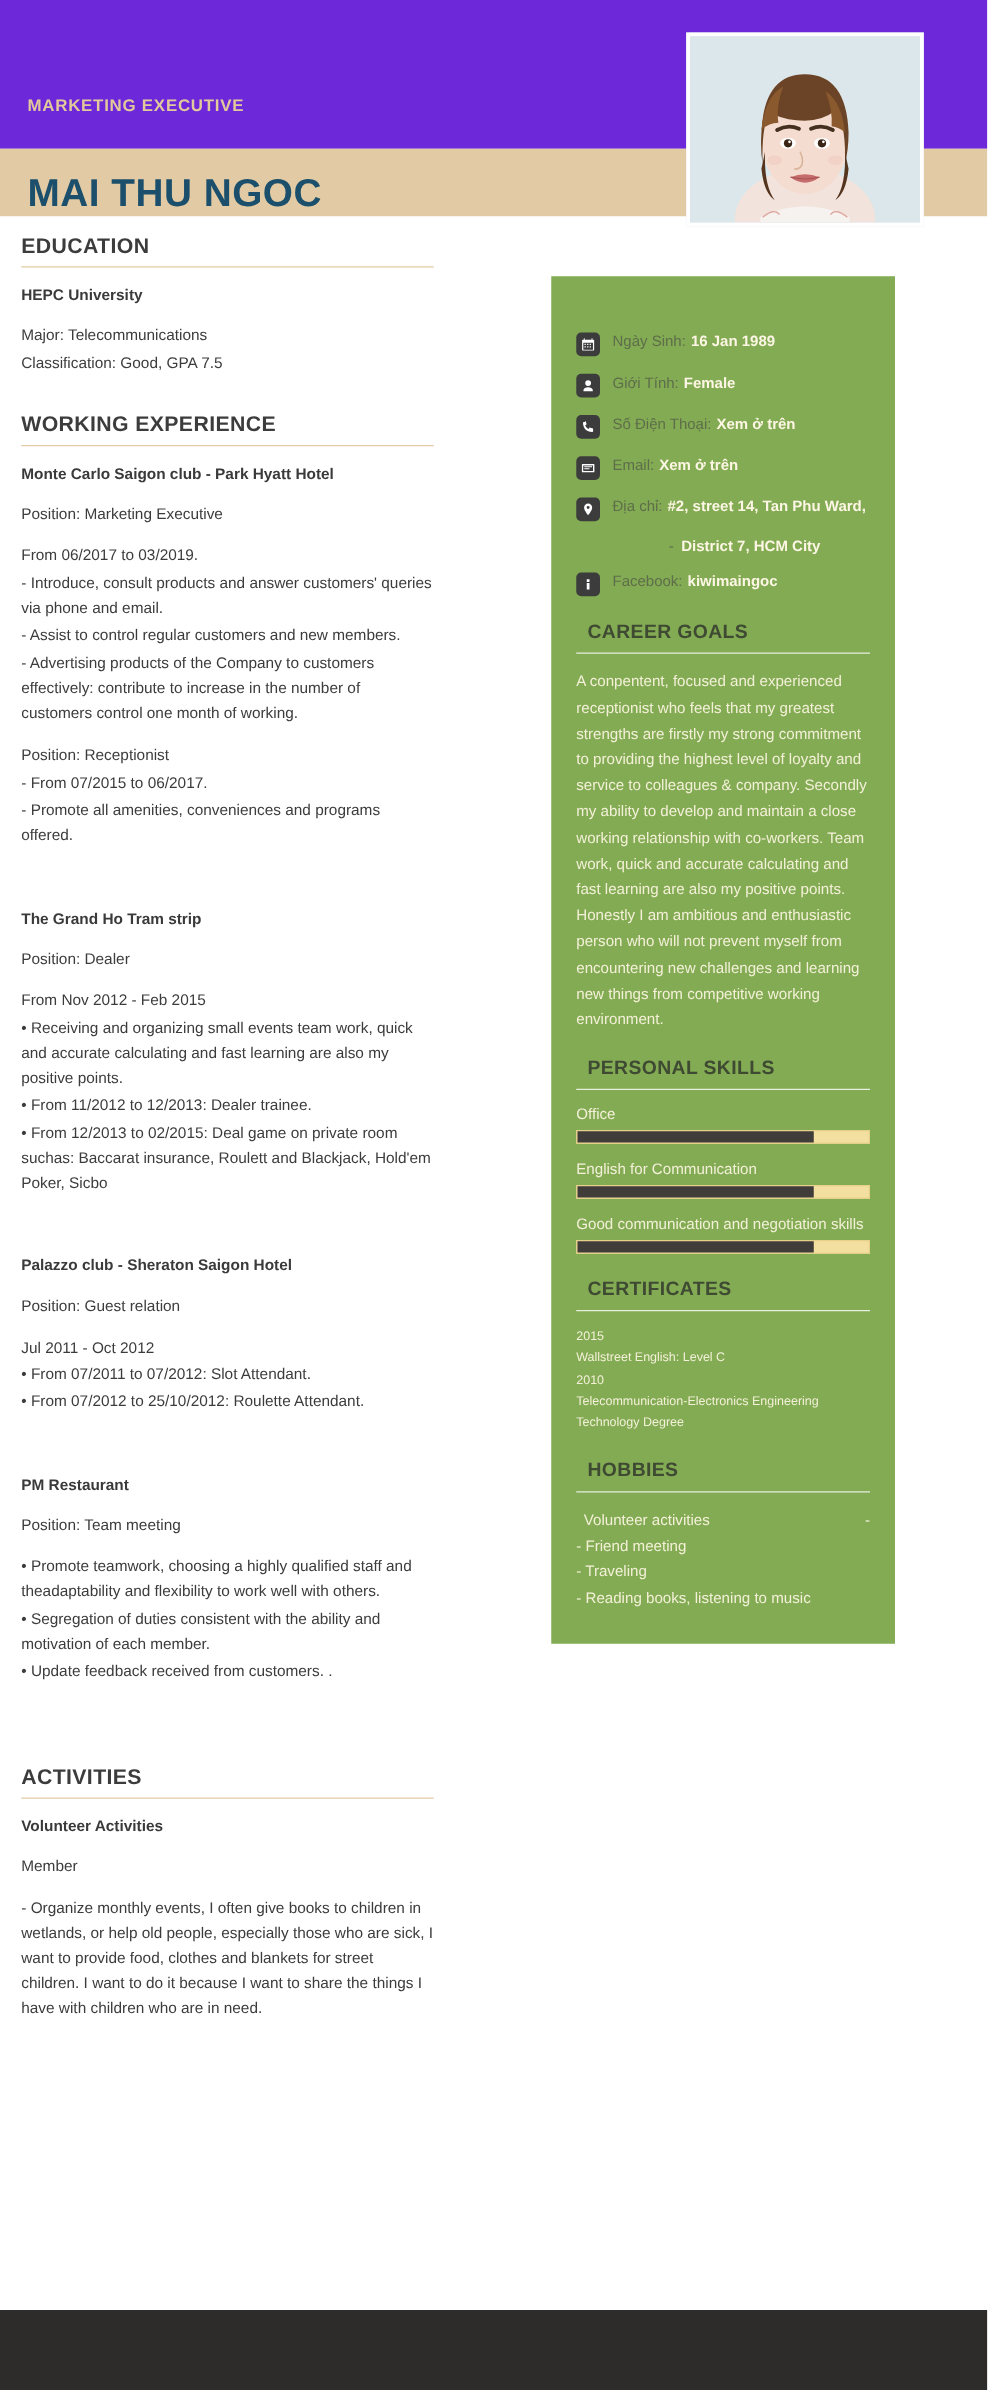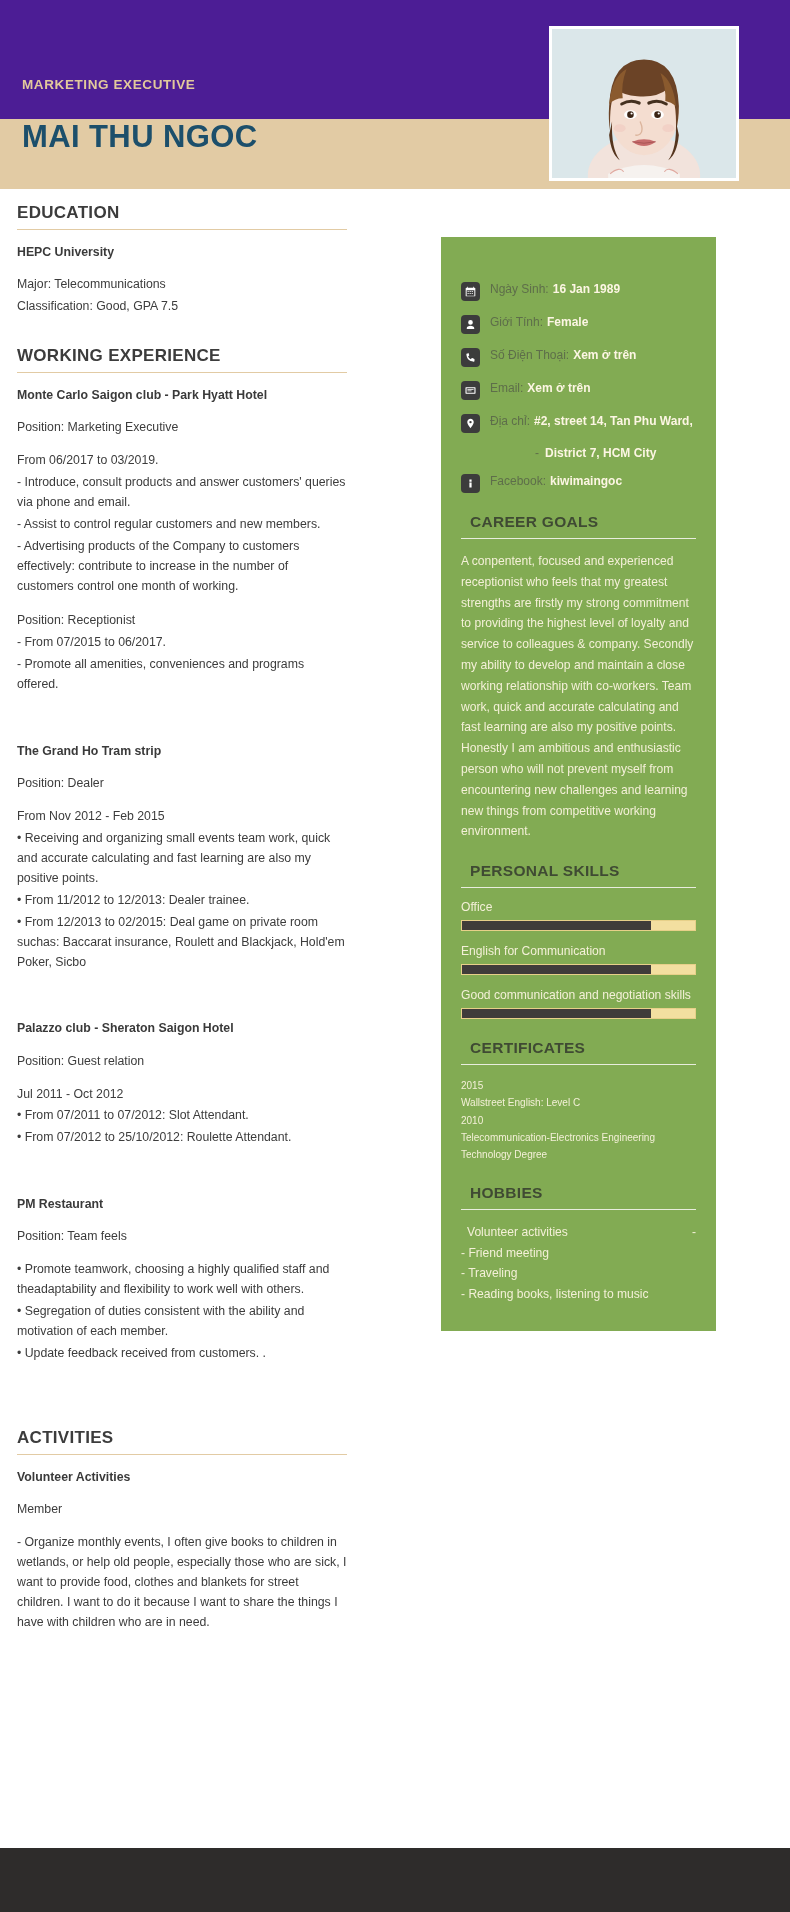--- a/index.html
+++ b/index.html
@@ -13,37 +13,37 @@
     width: 790px;
     min-height: 1912px;
     background: #ffffff;
     overflow: hidden;
   }
 
   
   .header-dark {
     position: relative;
     height: 119px;
-    background: #4c1d95;
+    background: #6d28d9;
   }
   .job-title {
     position: absolute;
     left: 22px;
     bottom: 27px;
     color: #e2c99c;
     font-size: 13.5px;
     font-weight: bold;
     letter-spacing: 0.6px;
   }
   .name-band {
     position: relative;
-    height: 70px;
+    height: 54px;
     background: #e2cba4;
     display: flex;
-    align-items: flex-start;
+    align-items: flex-end;
   }
   .name-band .name {
     margin-left: 22px;
     color: #1c4f6b;
     font-size: 31px;
     font-weight: bold;
     letter-spacing: 0.4px;
   }
   .photo {
     position: absolute;
@@ -306,21 +306,21 @@
           <div class="ln blk">Position: Guest relation</div>
           <div class="ln">Jul 2011 - Oct 2012</div>
           <div class="ln">• From 07/2011 to 07/2012: Slot Attendant.</div>
           <div class="ln">• From 07/2012 to 25/10/2012: Roulette Attendant.</div>
         </div>
 
         <div class="gap-lg"></div>
 
         <div>
           <div class="org">PM Restaurant</div>
-          <div class="ln blk">Position: Team feels</div>
+          <div class="ln blk">Position: Team meeting</div>
           <div class="ln">• Promote teamwork, choosing a highly qualified staff and theadaptability and flexibility to work well with others.</div>
           <div class="ln">• Segregation of duties consistent with the ability and motivation of each member.</div>
           <div class="ln">• Update feedback received from customers. .</div>
         </div>
       </div>
 
       <div style="height:62px"></div>
 
       <div>
         <div class="sec-head">ACTIVITIES</div>

